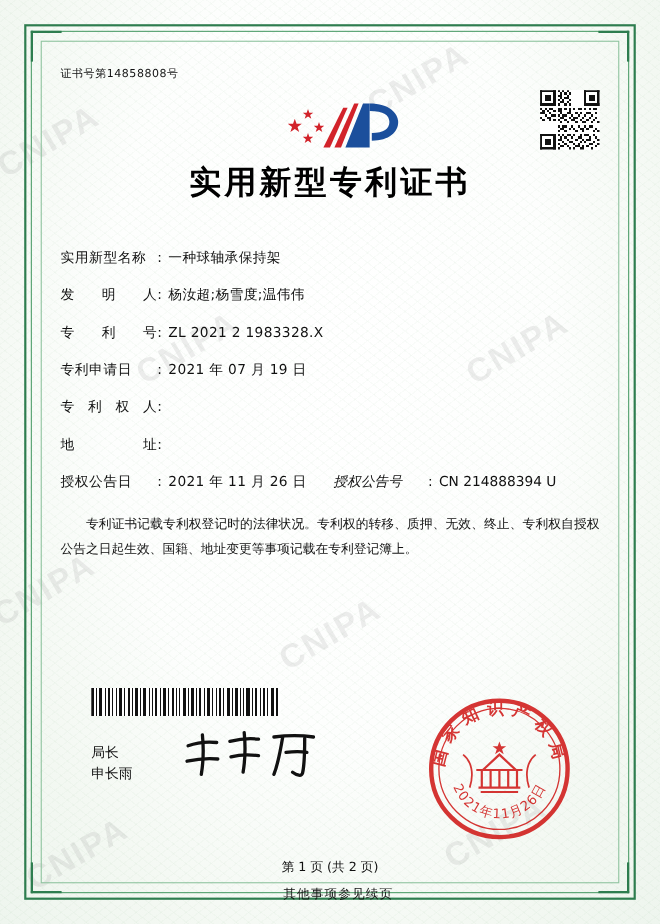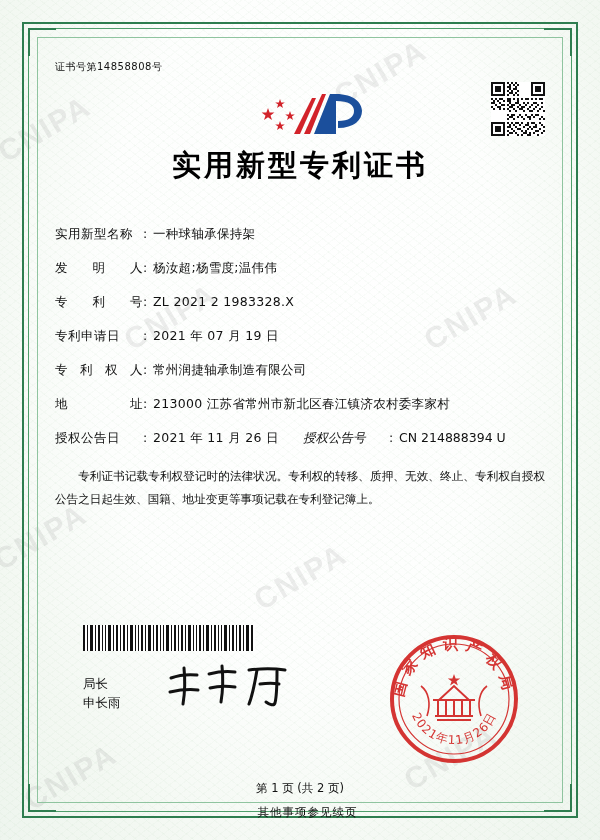--- a/index.html
+++ b/index.html
@@ -437,30 +437,28 @@
       </div>
 
       <div class="field-row">
         <span class="field-label spread">
           <span>专</span>
           <span>利</span>
           <span>权</span>
           <span>人</span>
         </span>
         <span class="field-colon">:</span>
-        <span class="field-value">常州润捷轴承制造有限公司</span>
       </div>
 
       <div class="field-row">
         <span class="field-label spread">
           <span>地</span>
           <span>址</span>
         </span>
         <span class="field-colon">:</span>
-        <span class="field-value">213000 江苏省常州市新北区春江镇济农村委李家村</span>
       </div>
 
       <div class="field-row dual">
         <span class="field-label">授权公告日</span>
         <span class="field-colon">:</span>
         <span class="field-value">2021 年 11 月 26 日</span>
         <span class="secondary-label">授权公告号</span>
         <span class="field-colon">:</span>
         <span class="secondary-value">CN 214888394 U</span>
       </div>

